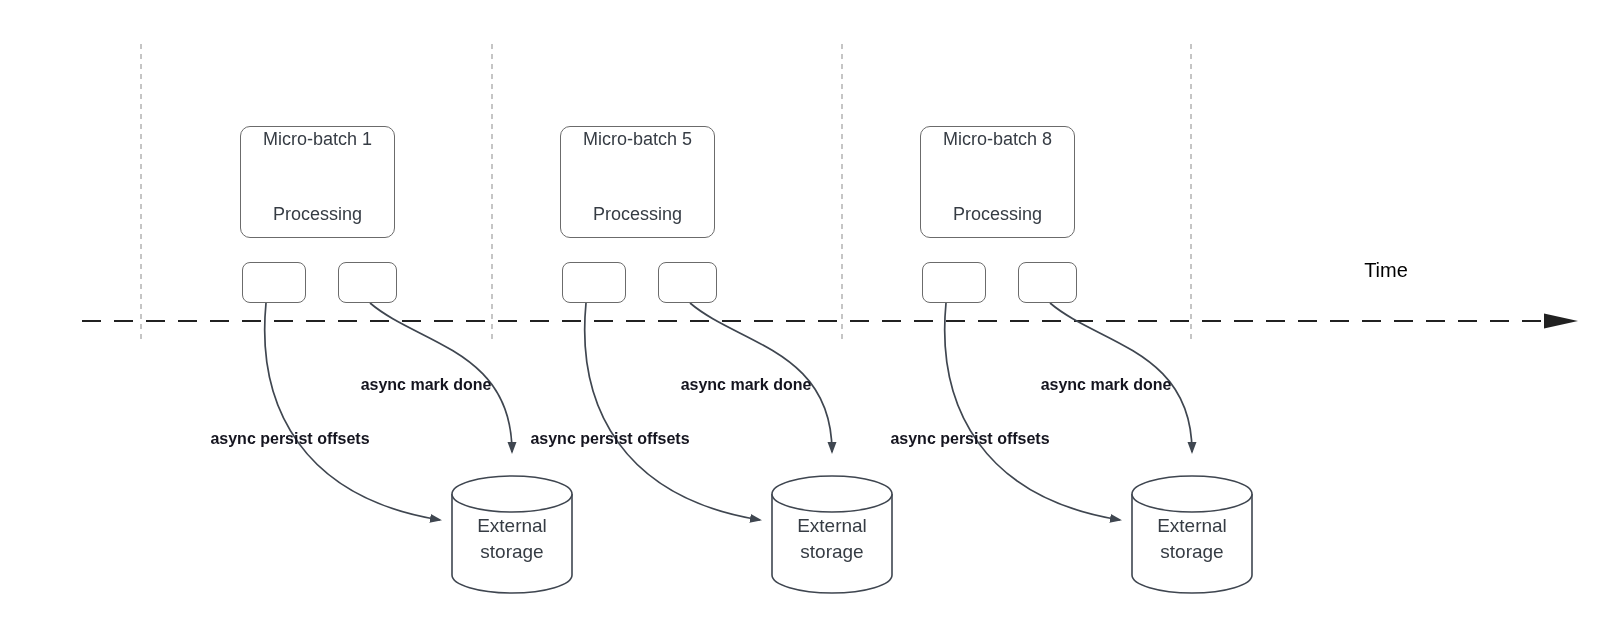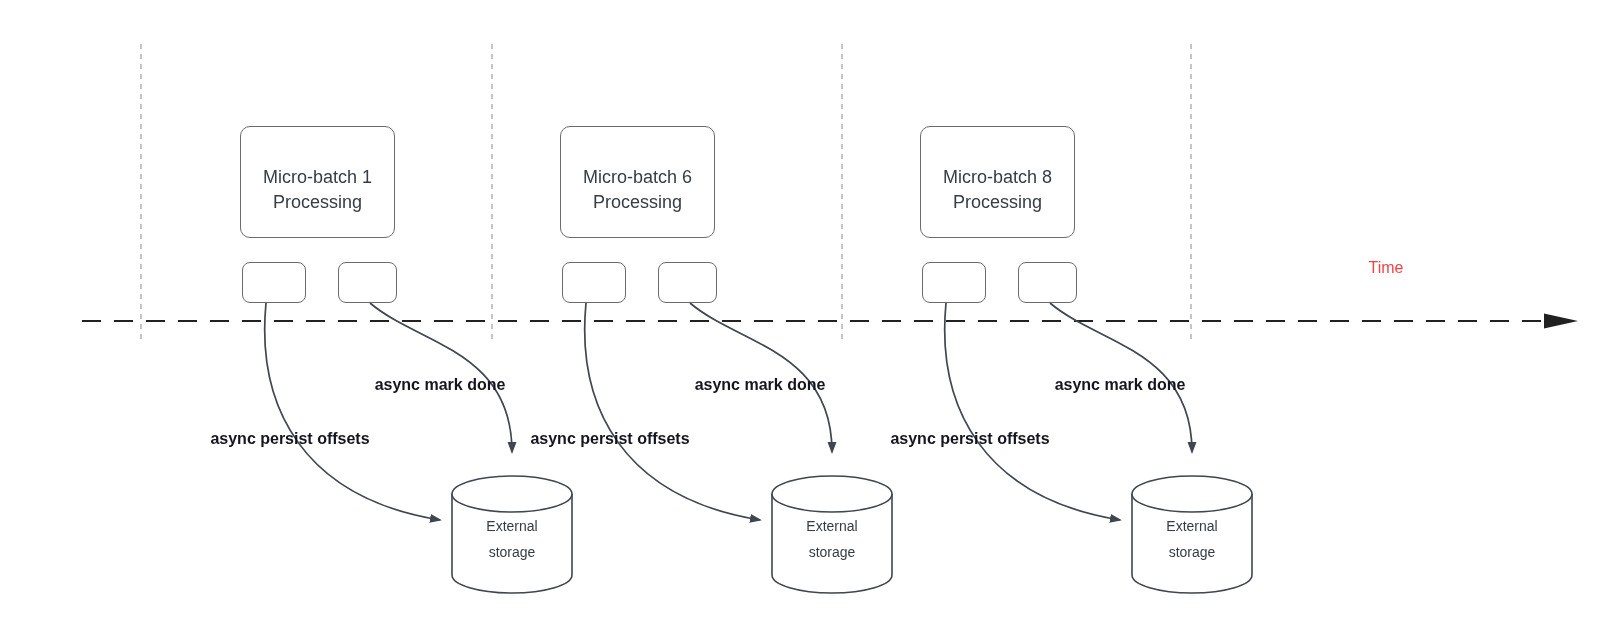--- a/index.html
+++ b/index.html
@@ -24,22 +24,22 @@
   .bigbox {
     position: absolute;
     left: 0; top: 126px;
     width: 155px; height: 112px;
     border: 1.4px solid #6b6b6b;
     border-radius: 10px;
     box-sizing: border-box;
     display: flex;
     flex-direction: column;
     align-items: center;
-    justify-content: flex-end;
-    padding-bottom: 22px;
+    justify-content: space-between;
+    padding-bottom: 10px;
     font-size: 18px;
     line-height: 25px;
     color: #363c44;
     background: #ffffff;
     text-align: center;
   }
   .sbox {
     position: absolute;
     top: 262px;
     height: 41px;
@@ -54,38 +54,38 @@
   .flow-label {
     position: absolute;
     width: 260px;
     text-align: center;
     font-size: 16px;
     font-weight: 700;
     color: #15151f;
     white-space: nowrap;
   }
   .lbl-persist { left: -80px; top: 418px; margin-top: 12px; }   
-  .lbl-done    { left:  70px; top: 376px; }   
+  .lbl-done    { left:  56px; top: 376px; }   
 
   .cyl-text {
     position: absolute;
     left: 212px; top: 513px;
     width: 120px;
     text-align: center;
-    font-size: 14px;
+    font-size: 19px;
     line-height: 26px;
     color: #363c44;
   }
   .time-label {
     position: absolute;
     left: 1336px; top: 259px;
     width: 100px;
     text-align: center;
-    font-size: 16px;
-    color: #ef4444;
+    font-size: 20px;
+    color: #000000;
   }
 </style>
 </head>
 <body>
 
 <div class="canvas">
 
   <svg class="layer-svg" viewBox="0 0 1600 642" xmlns="http://www.w3.org/2000/svg">
     <defs>
       <marker id="ah" markerUnits="userSpaceOnUse" markerWidth="14" markerHeight="11" refX="10" refY="4.5" orient="auto">
@@ -143,21 +143,21 @@
     <div class="flow-label lbl-persist">async persist offsets</div>
     <div class="flow-label lbl-done">async mark done</div>
     <div class="cyl-text">
       <div>External</div>
       <div>storage</div>
     </div>
   </div>
 
   <div class="group g2">
     <div class="bigbox">
-      <span>Micro-batch 6</span>
+      <span>Micro-batch 5</span>
       <span>Processing</span>
     </div>
     <div class="sbox sboxA"></div>
     <div class="sbox sboxB"></div>
     <div class="flow-label lbl-persist">async persist offsets</div>
     <div class="flow-label lbl-done">async mark done</div>
     <div class="cyl-text">
       <div>External</div>
       <div>storage</div>
     </div>

